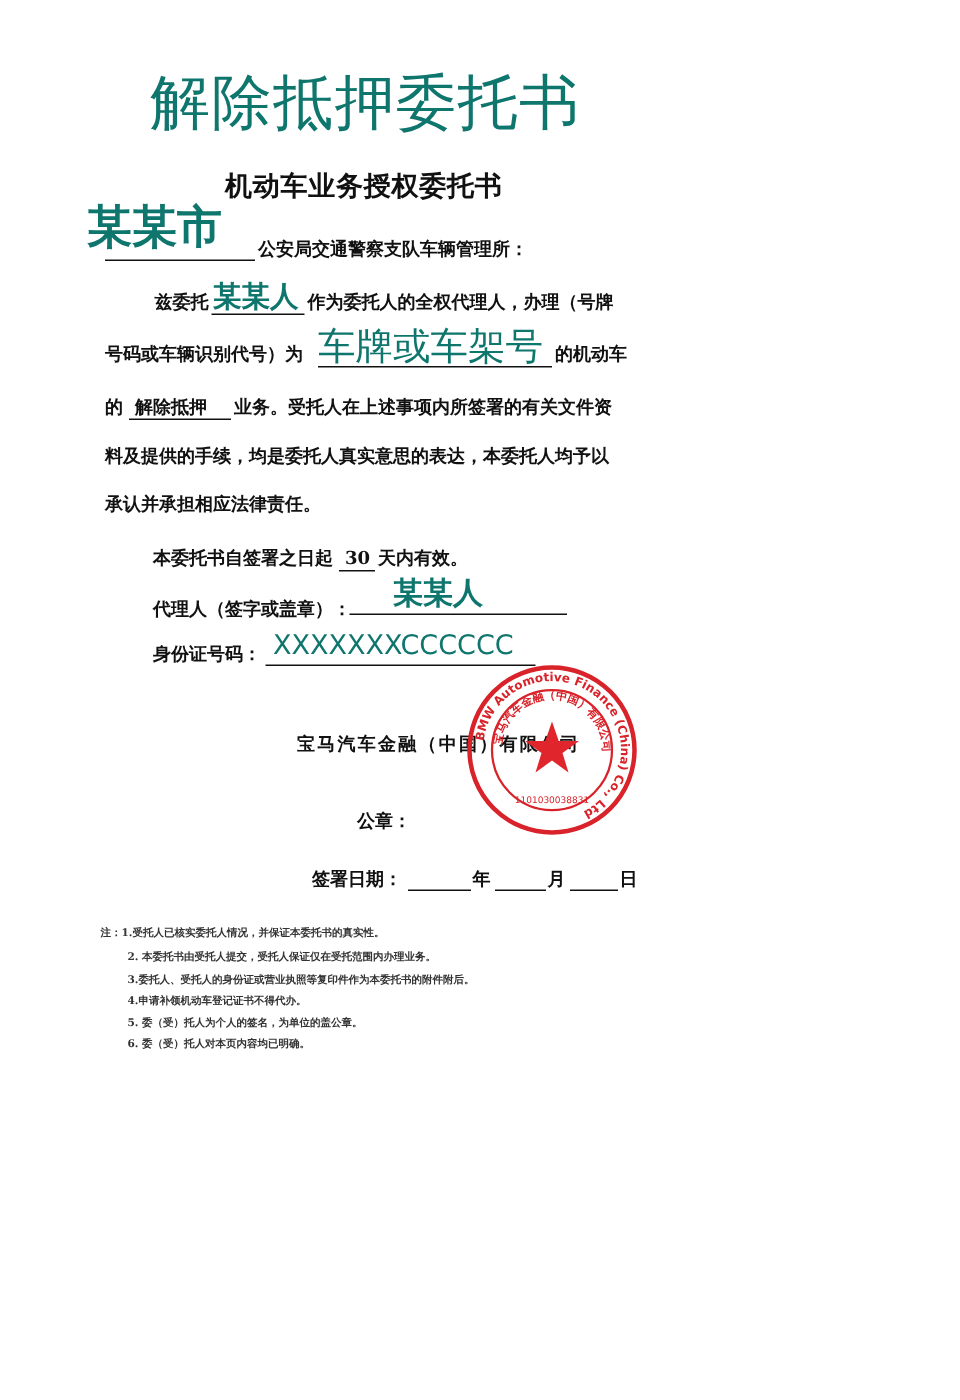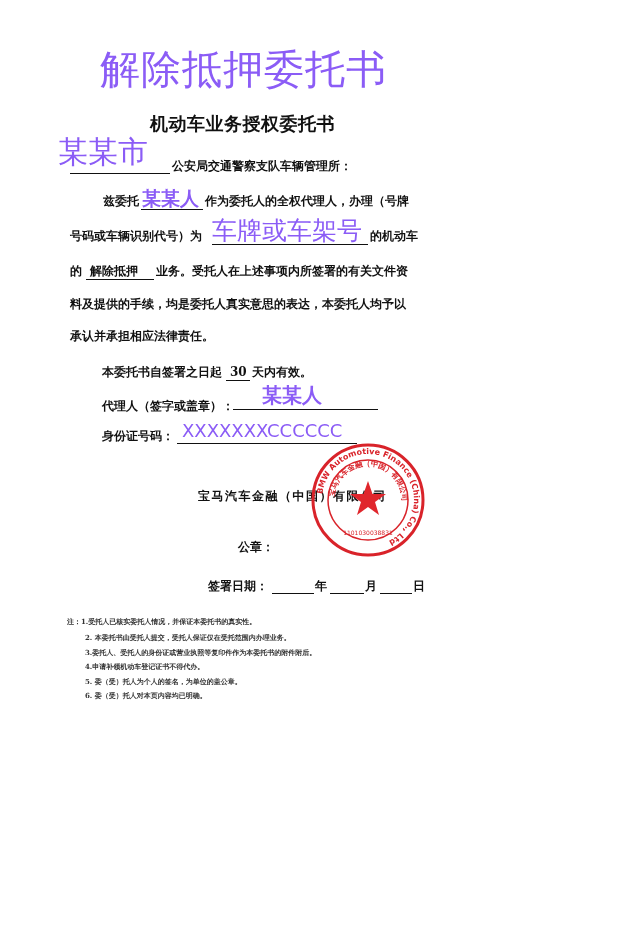--- a/index.html
+++ b/index.html
@@ -1,36 +1,36 @@
 <!DOCTYPE html>
 <html><head>
   <meta charset="utf-8">
   <style>
     html, body { margin: 0; padding: 0; }
     body {
       width: 640px; height: 933px; background: #ffffff; position: relative; overflow: hidden;
       font-family: "DejaVu Serif", serif; color: #111;
     }
     .abs { position: absolute; white-space: nowrap; }
-    .red { color: #8b5cf6; font-family: "DejaVu Sans", sans-serif; }
+    .red { color: #0f766e; font-family: "DejaVu Sans", sans-serif; }
     .main-title { left: 100px; top: 44px; font-size: 40px; letter-spacing: 1px; line-height: 50px; }
     .sub-title { left: 150px; top: 112px; font-size: 18px; font-weight: bold; letter-spacing: 0.5px; }
     .body-text { font-size: 12px; font-weight: bold; line-height: 20px; }
     .uline { position: absolute; height: 0; border-top: 1.2px solid #111; }
     .fill { font-size: 19px; line-height: 22px; font-weight: bold; }
     .note { font-size: 7px; font-weight: bold; color: #333; line-height: 10px; }
     .stamp { left: 311px; top: 443px; width: 114px; height: 114px; }
   </style>
 </head>
 <body>
 
 <div class="abs red main-title">解除抵押委托书</div>
 <div class="abs sub-title">机动车业务授权委托书</div>
 
-<div class="abs red" style="left:58px; top:134px; font-size:30px; line-height:36px;">某某市</div>
+<div class="abs red" style="left:58px; top:134px; font-size:30px; line-height:36px;font-weight:bold;">某某市</div>
 <div class="uline" style="left:70px; top:173px; width:100px;"></div>
 <div class="abs body-text" style="left:172px; top:156px;">公安局交通警察支队车辆管理所：</div>
 
 <div class="abs body-text" style="left:103px; top:191px;">兹委托</div>
 <div class="abs red fill" style="left:142px; top:187px;">某某人</div>
 <div class="uline" style="left:141px; top:209px; width:62px;"></div>
 <div class="abs body-text" style="left:205px; top:191px;">作为委托人的全权代理人，办理（号牌</div>
 
 <div class="abs body-text" style="left:70px; top:226px;">号码或车辆识别代号）为</div>
 <div class="abs red" style="left:212px; top:216px; font-size:25px; line-height:30px;">车牌或车架号</div>

